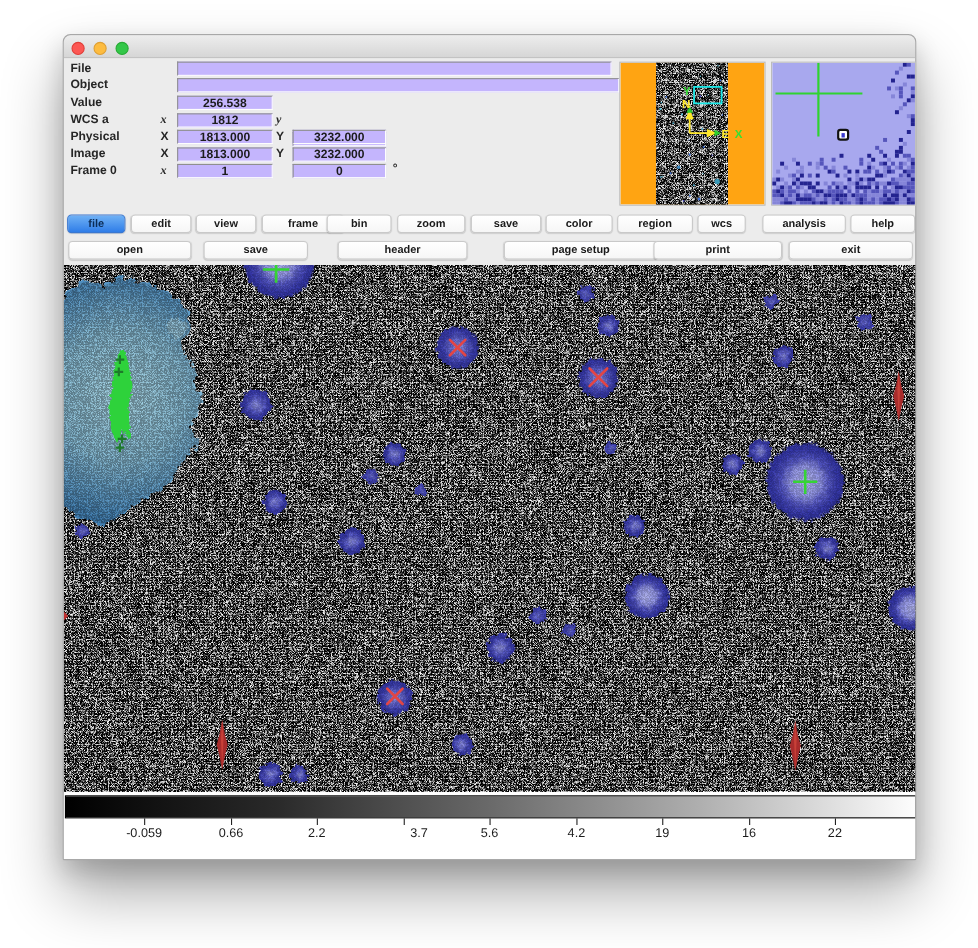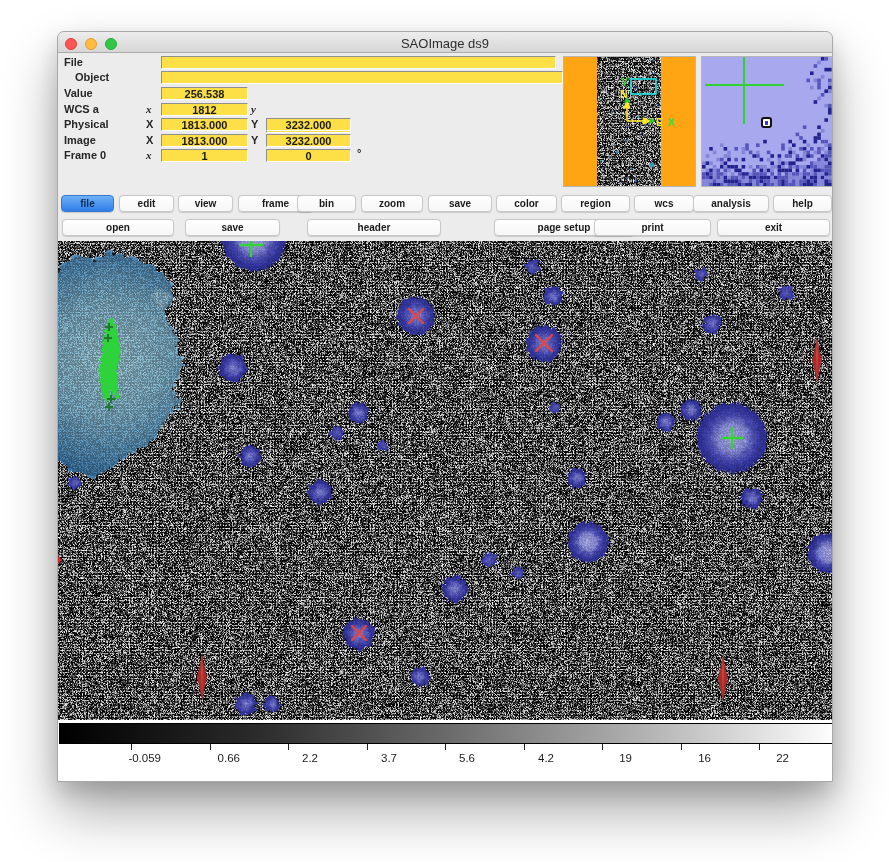--- a/index.html
+++ b/index.html
@@ -8,44 +8,43 @@
   background:#ececec; border-radius:7px 7px 1px 1px;
   box-shadow: 0 30px 55px rgba(0,0,0,0.33), 0 10px 22px rgba(0,0,0,0.16);
   border:1px solid #a8a8a8; overflow:hidden; }
 .titlebar { position:absolute; left:0; top:0; width:100%; height:21px;
   background:linear-gradient(#ededed,#d6d6d6); border-bottom:1px solid #ababab;
   border-radius:7px 7px 0 0; }
 .title { position:absolute; width:100%; text-align:center; top:4px; font-size:13px;
   color:#2e2e2e; }
 .tl { position:absolute; top:6px; width:12px; height:12px; border-radius:50%; }
 .lab { position:absolute; font-size:11px; font-weight:bold; color:#262626; height:13px; line-height:13px; }
-.ent { position:absolute; height:13px; background:#fde047;
+.ent { position:absolute; height:13px; background:#c4b5fd;
   border-top:1px solid #8f8f8f; border-left:1px solid #8f8f8f;
   border-bottom:1px solid #fdfdfd; border-right:1px solid #fdfdfd;
   font-size:11px; font-weight:bold; color:#1c1c1c; text-align:center; line-height:12px; }
 .panbox { position:absolute; background:#fff; border:1px solid #b5b5b5; }
 .btn { position:absolute; height:17px; background:linear-gradient(#ffffff,#f6f6f6);
   border:1px solid #c9c9c9; border-radius:4px; font-size:10px; font-weight:bold;
   color:#1a1a1a; text-align:center; line-height:16px;
   box-shadow:0 0.5px 1px rgba(0,0,0,0.15); }
 .btn.sel { background:linear-gradient(#6fb1f5,#2f7de8); border-color:#3a77d0; color:#0c2c56; }
-.cbl { position:absolute; font-size:11.5px; color:#1b1b1b; text-align:right; }
+.cbl { position:absolute; font-size:11.5px; color:#1b1b1b; text-align:center; }
 </style></head>
 <body>
 <div class="win">
   <div class="titlebar">
-    <div class="title">SAOImage ds9</div>
     <div class="tl" style="left:7px;background:#fc5753;border:0.5px solid #df3e38"></div>
     <div class="tl" style="left:27px;background:#fdbc40;border:0.5px solid #de9f34"></div>
     <div class="tl" style="left:47px;background:#33c748;border:0.5px solid #27aa35"></div>
   </div>
 
   <div class="lab" style="left:6px;top:23.8px">File</div>
 <div class="ent" style="left:103px;top:23.8px;width:395px"></div>
-<div class="lab" style="left:17px;top:39.4px">Object</div>
+<div class="lab" style="left:6px;top:39.4px">Object</div>
 <div class="ent" style="left:103px;top:39.4px;width:402px"></div>
 <div class="lab" style="left:6px;top:55.0px">Value</div>
 <div class="ent" style="left:103px;top:55.0px;width:87px">256.538</div>
 <div class="lab" style="left:6px;top:70.6px">WCS a</div>
 <div class="lab" style="left:88px;top:70.6px;font-style:italic;font-family:'Liberation Serif',serif;">x</div>
 <div class="ent" style="left:103px;top:70.6px;width:87px">1812</div>
 <div class="lab" style="left:193px;top:70.6px;font-style:italic;font-family:'Liberation Serif',serif;">y</div>
 <div class="ent" style="left:208px;top:88px;width:85px">3231</div>
 <div class="lab" style="left:6px;top:86.2px">Physical</div>
 <div class="lab" style="left:88px;top:86.2px;font-weight:bold;">X</div>
@@ -461,27 +460,27 @@
 
   <div class="btn sel" style="left:3px;top:163px;width:53px">file</div>
 <div class="btn" style="left:61px;top:163px;width:55px">edit</div>
 <div class="btn" style="left:120px;top:163px;width:55px">view</div>
 <div class="btn" style="left:180px;top:163px;width:75px">frame</div>
 <div class="btn" style="left:239px;top:163px;width:59px">bin</div>
 <div class="btn" style="left:303px;top:163px;width:62px">zoom</div>
 <div class="btn" style="left:370px;top:163px;width:64px">save</div>
 <div class="btn" style="left:438px;top:163px;width:61px">color</div>
 <div class="btn" style="left:503px;top:163px;width:69px">region</div>
-<div class="btn" style="left:576px;top:163px;width:60px">wcs</div>
+<div class="btn" style="left:576px;top:163px;width:44px">wcs</div>
 <div class="btn" style="left:635px;top:163px;width:76px">analysis</div>
 <div class="btn" style="left:715px;top:163px;width:59px">help</div>
 <div class="btn" style="left:4px;top:187px;width:112px">open</div>
 <div class="btn" style="left:127px;top:187px;width:95px">save</div>
-<div class="btn" style="left:249px;top:187px;width:134px">header</div>
-<div class="btn" style="left:436px;top:187px;width:140px">page setup</div>
+<div class="btn" style="left:249px;top:187px;width:118px">header</div>
+<div class="btn" style="left:400px;top:187px;width:140px">page setup</div>
 <div class="btn" style="left:536px;top:187px;width:117px">print</div>
 <div class="btn" style="left:659px;top:187px;width:113px">exit</div>
 
   <svg width="776" height="479" style="position:absolute;left:0px;top:209px">
     <defs>
       <filter id="mnoise" x="0" y="0" width="100%" height="100%">
         <feTurbulence type="turbulence" baseFrequency="0.68" numOctaves="2" seed="23" stitchTiles="stitch"></feTurbulence>
         <feColorMatrix type="matrix" values="1 0 0 0 0  1 0 0 0 0  1 0 0 0 0  0 0 0 0 1"></feColorMatrix>
         <feComponentTransfer>
           <feFuncR type="table" tableValues="1 0.52 0.1 0.01 0 0 0 0 0 0 0"></feFuncR>
@@ -634,21 +633,21 @@
       </g>
       <path d="M0,315 L4,319 L0,323 Z" fill="#c03030"></path>
   </svg>
 
   <div style="position:absolute;left:0;top:688px;width:776px;height:63px;background:#fff"></div>
   <div style="position:absolute;left:1px;top:691px;width:774px;height:21px;border:1px solid #000;
        background:linear-gradient(90deg,#000 0%,#2a2a2a 25%,#6a6a6a 50%,#b0b0b0 75%,#fdfdfd 100%)"></div>
   <div class="cbl" style="left:43px;top:720px;width:60px">-0.059</div>
 <div class="cbl" style="left:122px;top:720px;width:60px">0.66</div>
 <div class="cbl" style="left:200px;top:720px;width:60px">2.2</div>
-<div class="cbl" style="left:279px;top:720px;width:60px">3.7</div>
+<div class="cbl" style="left:293px;top:720px;width:60px">3.7</div>
 <div class="cbl" style="left:357px;top:720px;width:60px">5.6</div>
 <div class="cbl" style="left:436px;top:720px;width:60px">4.2</div>
 <div class="cbl" style="left:514px;top:720px;width:60px">19</div>
 <div class="cbl" style="left:593px;top:720px;width:60px">16</div>
 <div class="cbl" style="left:671px;top:720px;width:60px">22</div>
     <div style="position:absolute;left:73px;top:712px;width:1px;height:6px;background:#222"></div>
 <div style="position:absolute;left:152px;top:712px;width:1px;height:6px;background:#222"></div>
 <div style="position:absolute;left:230px;top:712px;width:1px;height:6px;background:#222"></div>
 <div style="position:absolute;left:309px;top:712px;width:1px;height:6px;background:#222"></div>
 <div style="position:absolute;left:387px;top:712px;width:1px;height:6px;background:#222"></div>

